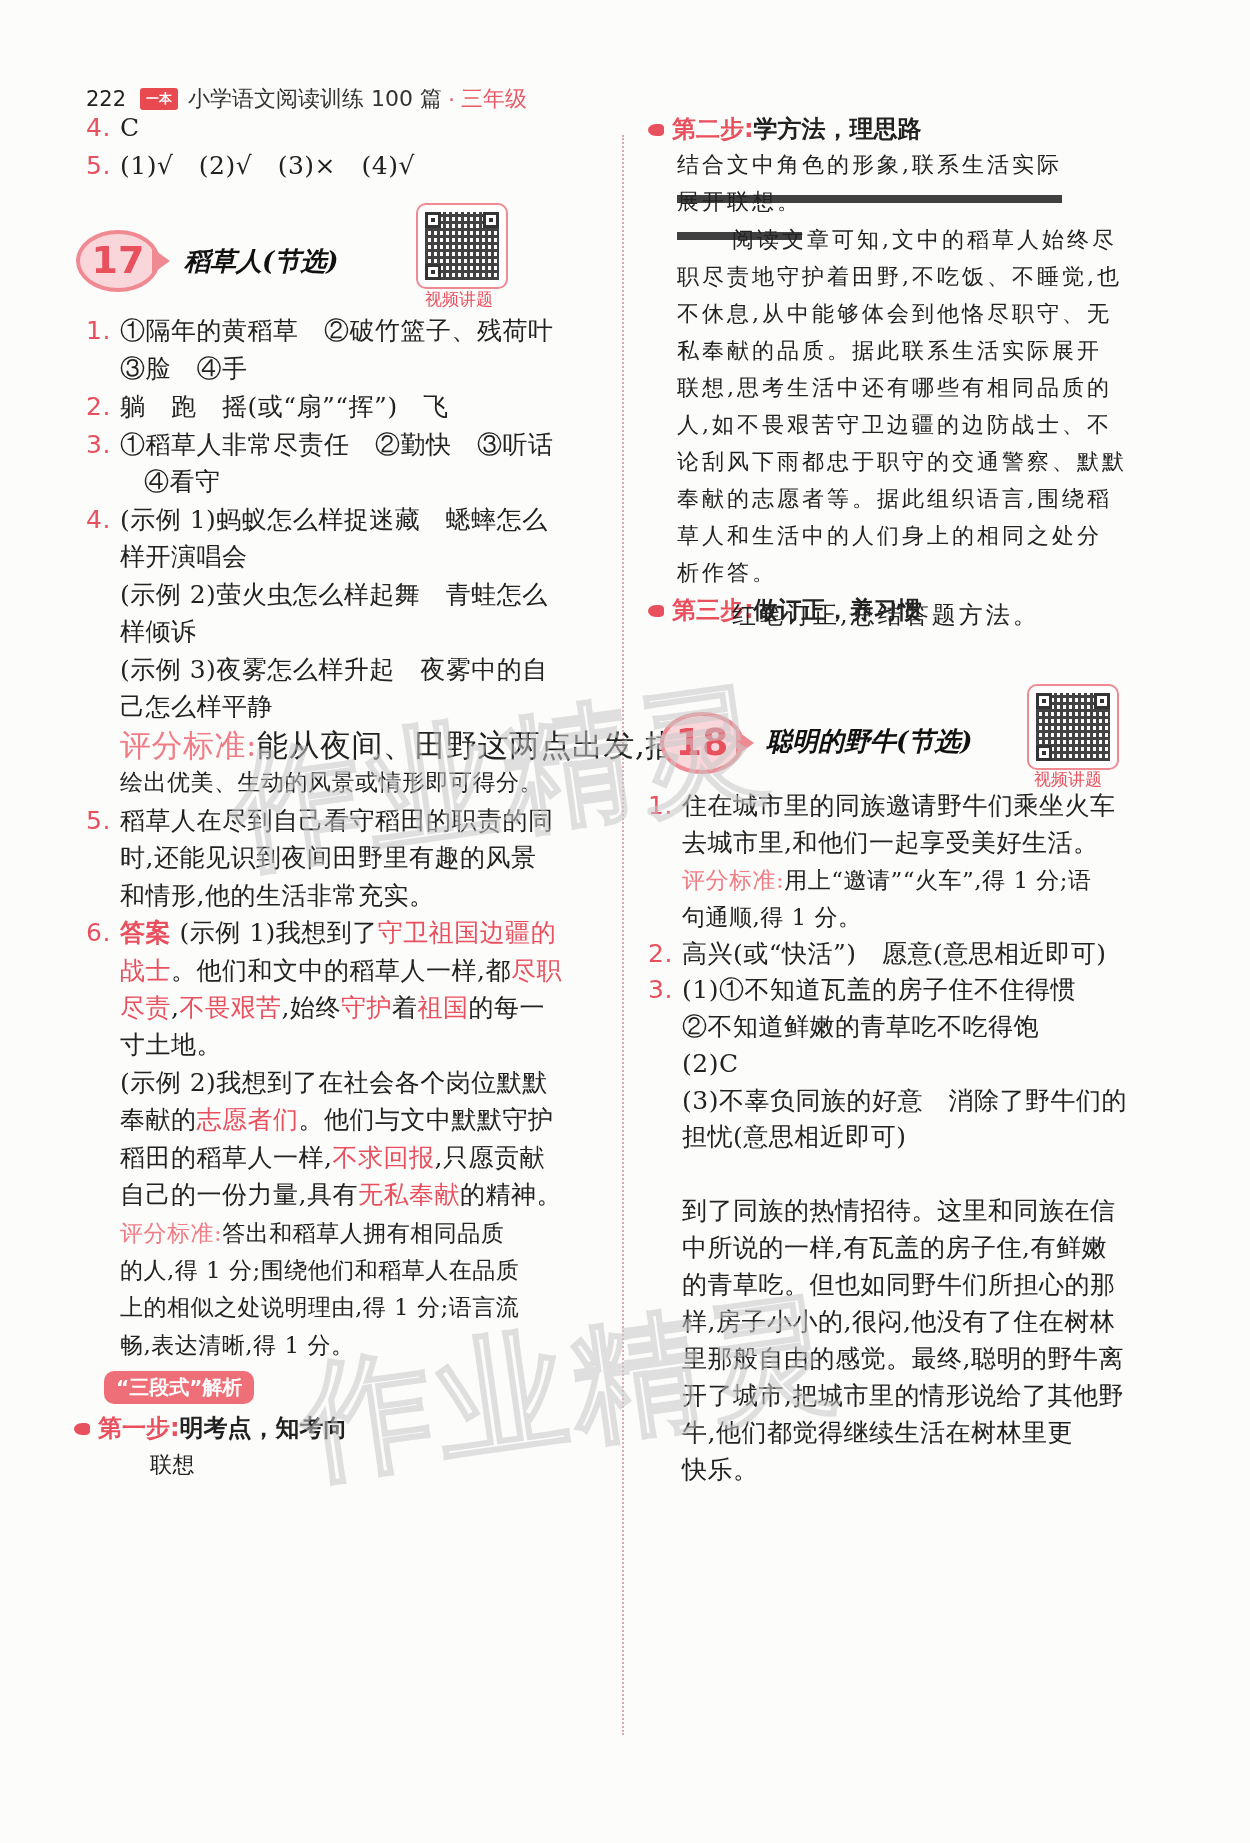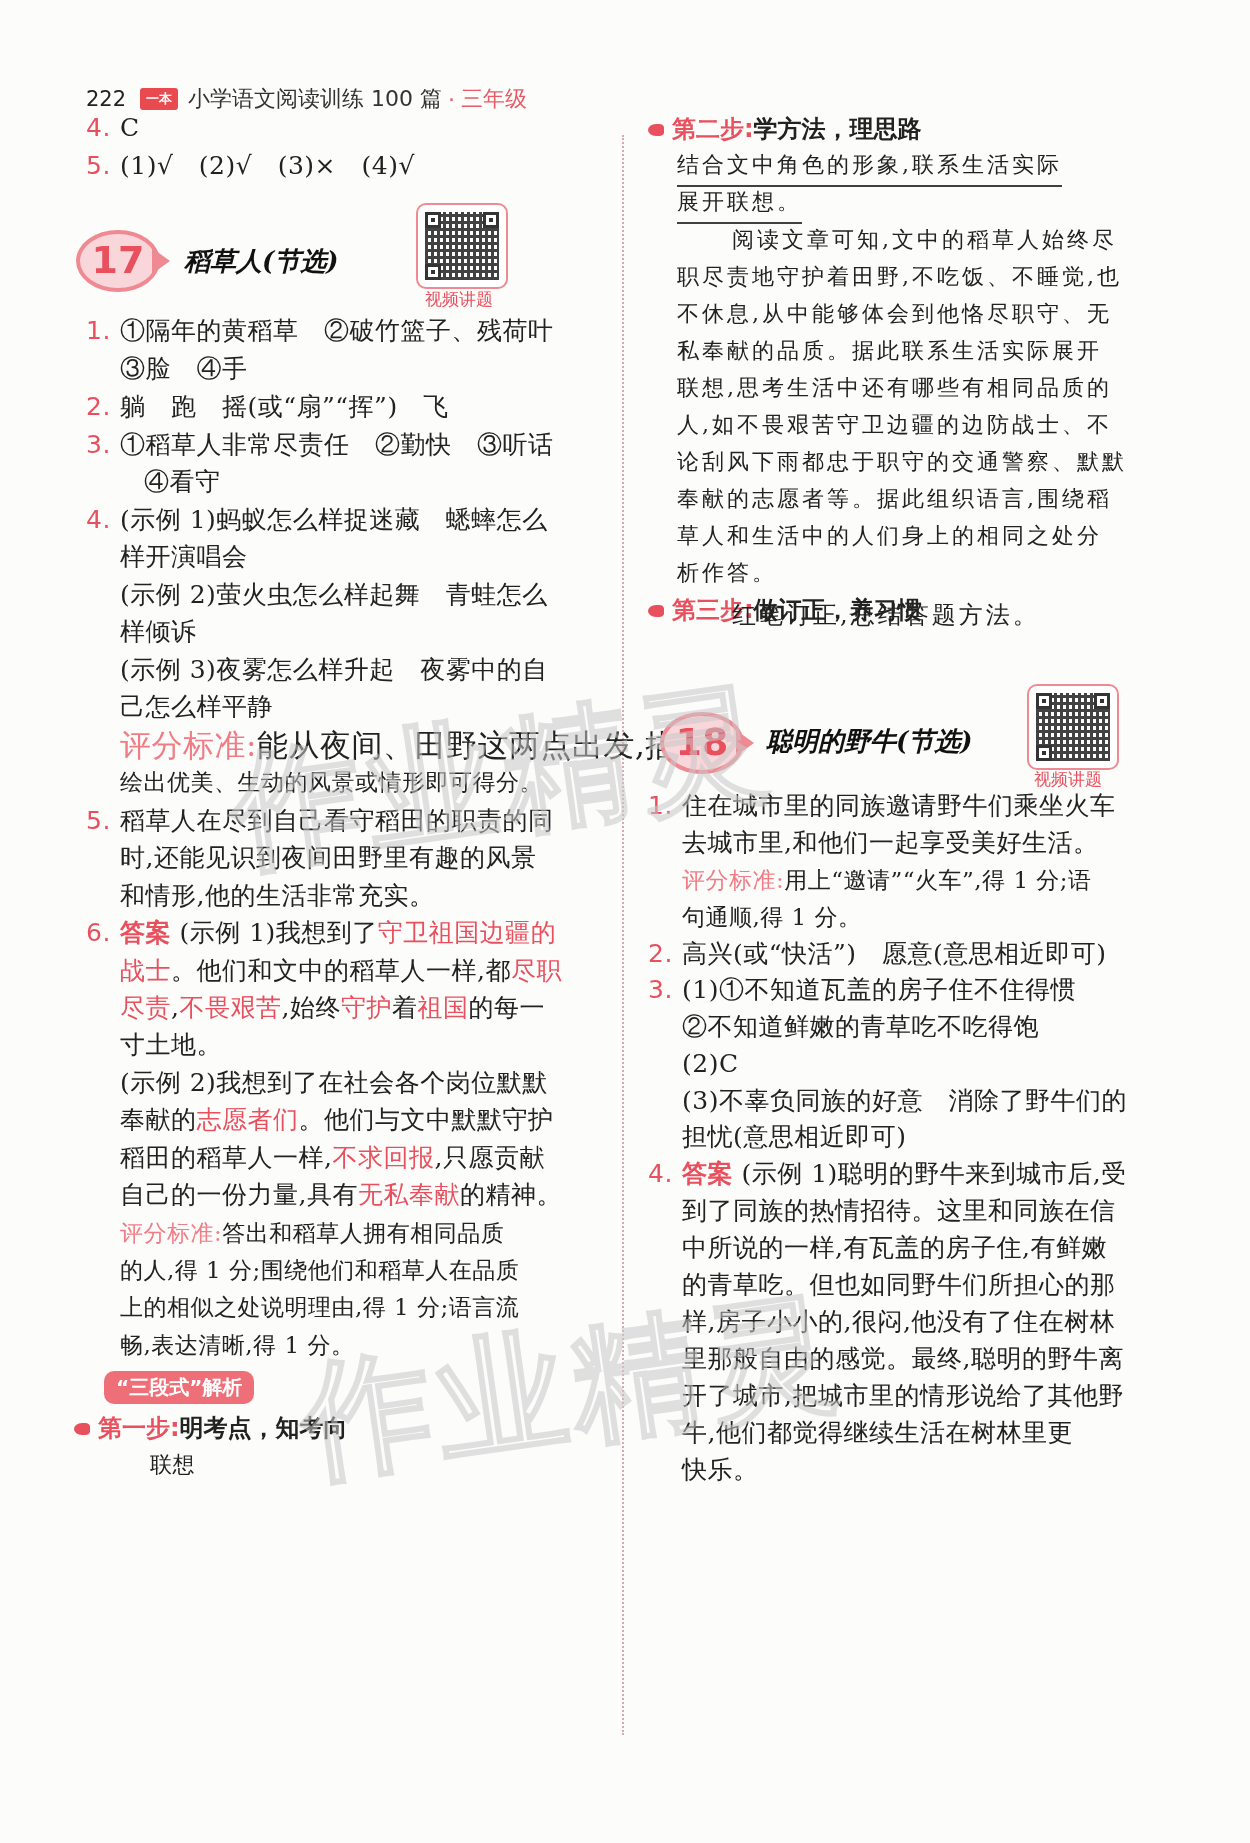--- a/index.html
+++ b/index.html
@@ -40,21 +40,21 @@
       opacity: 0.85; position: relative; }
   .qr .finder { position: absolute; width: 16px; height: 16px; border: 3px solid #111; background: #fff; }
   .qr .finder::after { content: ""; position: absolute; left: 3px; top: 3px; width: 4px; height: 4px; background: #111; }
   .qr-label { position: absolute; font-family: "DejaVu Sans", "Liberation Sans", sans-serif; font-size: 17px; color: #e8505e; }
 
   .tag { position: absolute; background: #ee6f78; color: #fff; border-radius: 10px; font-family: "DejaVu Sans", "Liberation Sans", sans-serif; font-size: 20px; font-weight: bold; padding: 3px 12px; }
   .step { position: absolute; font-family: "DejaVu Sans", "Liberation Sans", sans-serif; font-size: 24px; font-weight: bold; white-space: nowrap; }
   .step .bullet { display: inline-block; width: 16px; height: 12px; background: #e8505e; border-radius: 50% 30% 30% 50%; margin-right: 8px; vertical-align: middle; }
   .step .label { color: #e8505e; }
   .step .text { color: #222; }
-  .ul { border-bottom: 2px solid #404040; padding-bottom: 8px; }
+  .ul { border-bottom: 8px solid #404040; padding-bottom: 18px; }
 
   .watermark { position: absolute; font-family: "DejaVu Sans", "Liberation Sans", sans-serif; font-size: 130px; font-weight: bold; color: transparent; -webkit-text-stroke: 2px #c9c9c9; opacity: 0.55; transform: rotate(-8deg); letter-spacing: 6px; white-space: nowrap; }
 </style>
 </head>
 <body>
 
 <div class="page">
 
   <div class="header">
     <span class="pageno">222</span>
@@ -174,21 +174,20 @@
   <div class="line" style="top:791px; left:648px"><span class="num">1.</span><span>住在城市里的同族邀请野牛们乘坐火车</span></div>
   <div class="line" style="top:828px; left:682px">去城市里,和他们一起享受美好生活。</div>
   <div class="line" style="top:865px; left:682px; font-size:23px"><span class="crit">评分标准:</span><span>用上“邀请”“火车”,得 1 分;语</span></div>
   <div class="line" style="top:902px; left:682px; font-size:23px">句通顺,得 1 分。</div>
   <div class="line" style="top:939px; left:648px"><span class="num">2.</span><span>高兴(或“快活”)　愿意(意思相近即可)</span></div>
   <div class="line" style="top:975px; left:648px"><span class="num">3.</span><span>(1)①不知道瓦盖的房子住不住得惯</span></div>
   <div class="line" style="top:1012px; left:682px">②不知道鲜嫩的青草吃不吃得饱</div>
   <div class="line" style="top:1049px; left:682px">(2)C</div>
   <div class="line" style="top:1086px; left:682px">(3)不辜负同族的好意　消除了野牛们的</div>
   <div class="line" style="top:1122px; left:682px">担忧(意思相近即可)</div>
-  <div class="line" style="top:1159px; left:648px"><span class="num">4.</span><span class="key">答案</span><span> (示例 1)聪明的野牛来到城市后,受</span></div>
   <div class="line" style="top:1196px; left:682px">到了同族的热情招待。这里和同族在信</div>
   <div class="line" style="top:1233px; left:682px">中所说的一样,有瓦盖的房子住,有鲜嫩</div>
   <div class="line" style="top:1270px; left:682px">的青草吃。但也如同野牛们所担心的那</div>
   <div class="line" style="top:1344px; left:682px">里那般自由的感觉。最终,聪明的野牛离</div>
   <div class="line" style="top:1307px; left:682px">样,房子小小的,很闷,他没有了住在树林</div>
   <div class="line" style="top:1381px; left:682px">开了城市,把城市里的情形说给了其他野</div>
   <div class="line" style="top:1418px; left:682px">牛,他们都觉得继续生活在树林里更</div>
   <div class="line" style="top:1455px; left:682px">快乐。</div>
 
   <div class="watermark" style="left:230px; top:690px">作业精灵</div>

